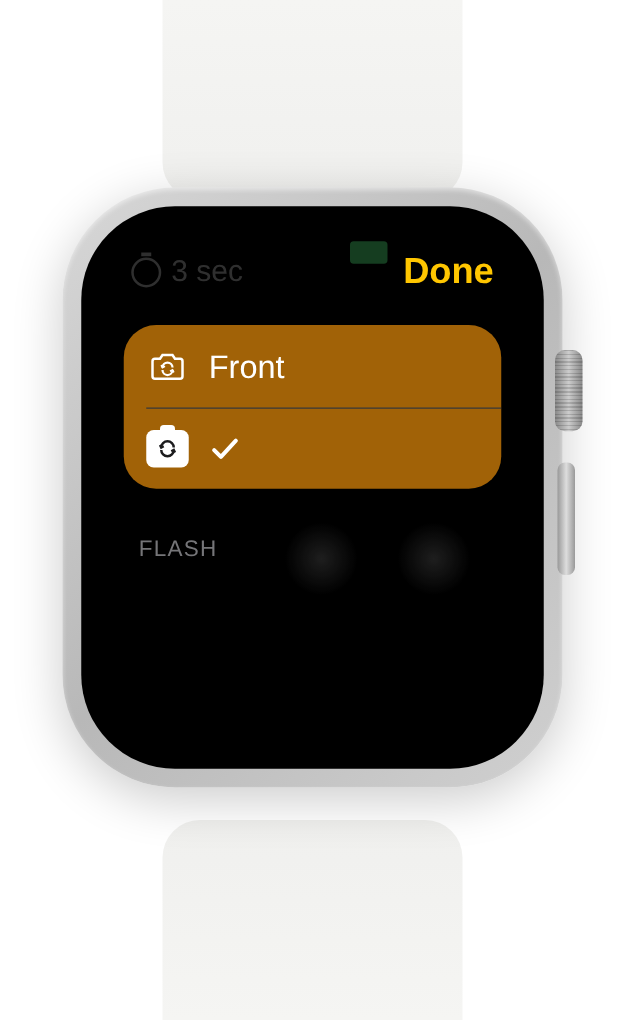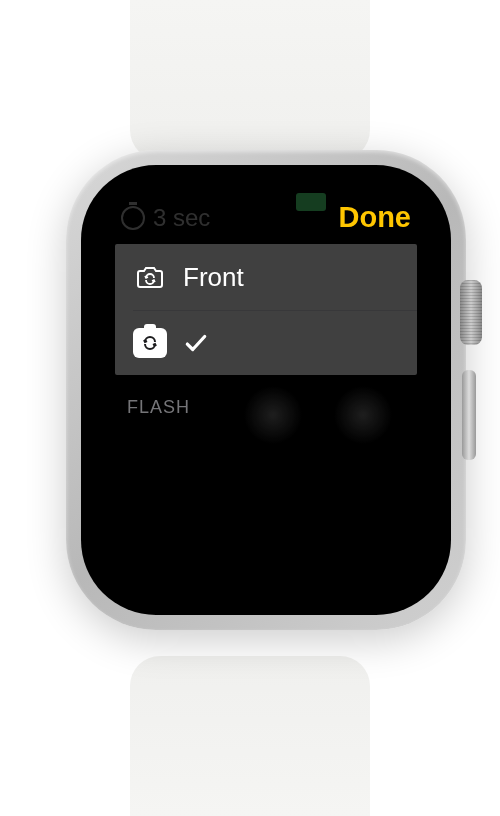--- a/index.html
+++ b/index.html
@@ -39,21 +39,21 @@
       height: 160px;
       background: linear-gradient(to top, #f5f5f3 0%, #f0f0ee 100%);
       border-radius: 30px 30px 0 0;
       z-index: 1;
     }
     
     
     .watch-case {
       position: absolute;
       top: 150px;
-      left: 66px;
+      left: 50px;
       width: 400px;
       height: 480px;
       background: linear-gradient(135deg, #d8d8d8 0%, #b8b8b8 50%, #d0d0d0 100%);
       border-radius: 90px;
       z-index: 2;
       box-shadow: 0 10px 40px rgba(0,0,0,0.2), inset 0 2px 4px rgba(255,255,255,0.5);
     }
     
     
     .crown {
@@ -172,23 +172,23 @@
     .section-header {
       color: #8a8a8e;
       font-size: 18px;
       font-weight: 400;
       letter-spacing: 1px;
       padding: 22px 18px 10px 18px;
     }
     
     
     .list-group {
-      background: #404040;
-      border-radius: 2px;
-      margin: 0 6px;
+      background: #a16207;
+      border-radius: 26px;
+      margin: 16px 6px;
       overflow: hidden;
     }
     
     .list-item {
       display: flex;
       align-items: center;
       padding: 18px 18px;
       gap: 16px;
       position: relative;
     }

